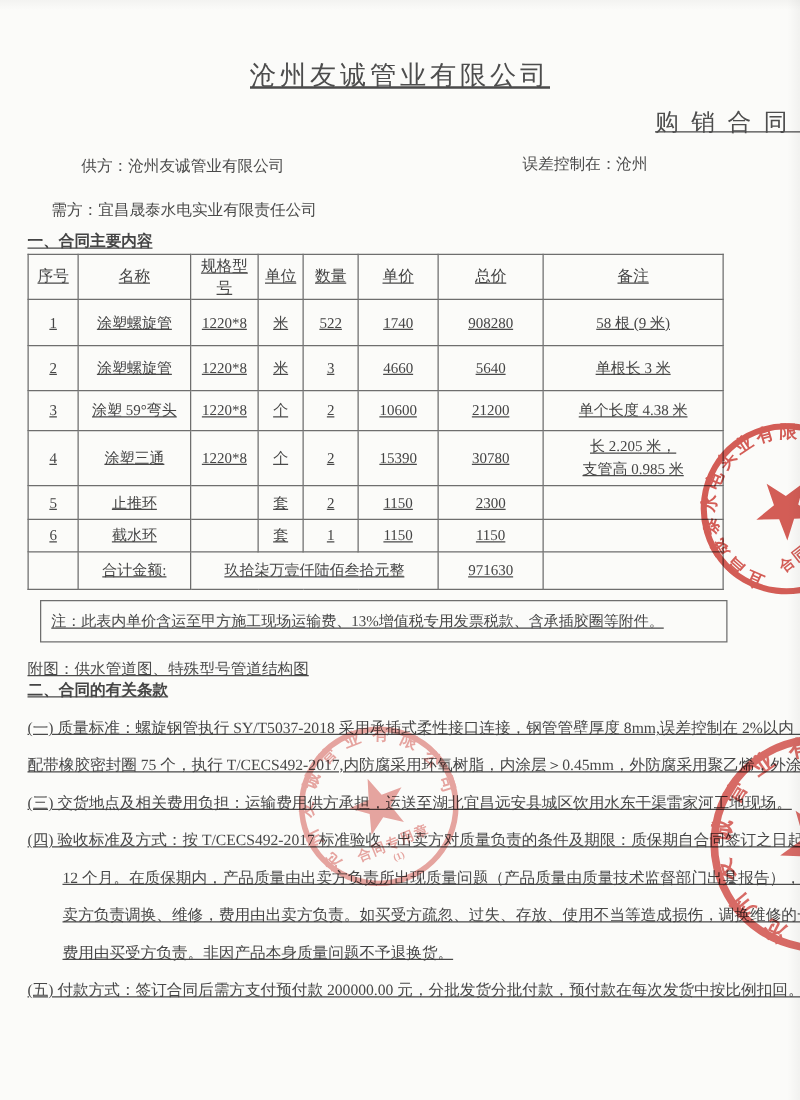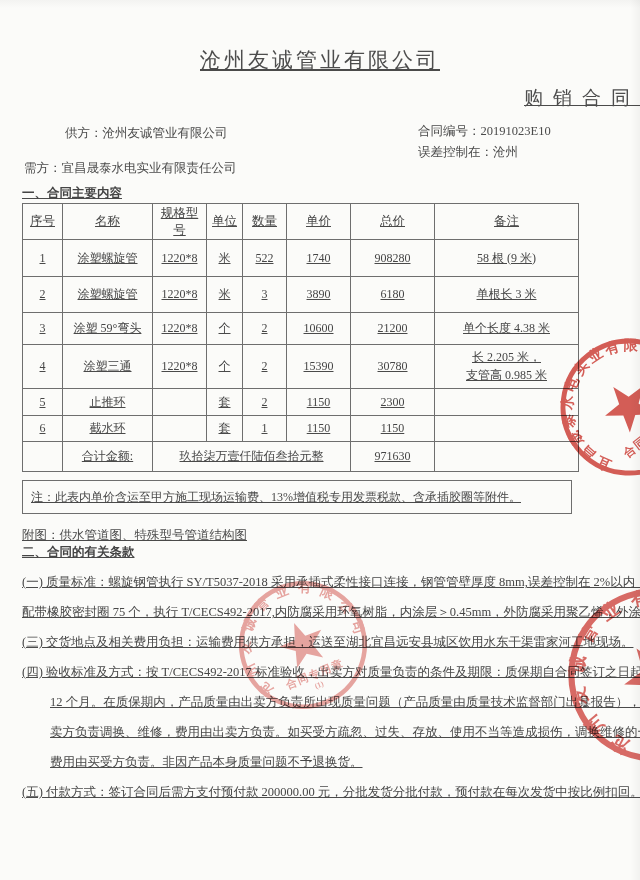--- a/index.html
+++ b/index.html
@@ -9,31 +9,31 @@
     font-family:"Liberation Serif","DejaVu Serif",serif;
     color:#4a4a4a;
     text-decoration:underline;
   }
   .page::after{content:"";position:absolute;top:0;right:0;width:10px;height:100%;
     background:linear-gradient(90deg,rgba(0,0,0,0) 0,rgba(0,0,0,0.04) 100%);pointer-events:none;}
   .company-title{text-align:center;padding-top:46px;font-size:21px;letter-spacing:3px;color:#4d4d4d;}
   .doc-title{text-align:right;margin-top:11px;font-size:19px;letter-spacing:10px;text-indent:10px;color:#4d4d4d;}
   .info{position:relative;height:60px;margin:12px 24px 0 24px;font-size:12.5px;}
   .info .supplier-line{position:absolute;left:16px;top:2px;margin-left:25px;}
-  .info .buyer-line{position:absolute;left:0;top:37px;}
+  .info .buyer-line{position:absolute;left:17px;top:37px;}
   .info .meta{position:absolute;left:394px;top:-2px;line-height:21px;}
   .sec-heading{margin:2px 0 0 22px;font-size:12.5px;font-weight:600;color:#454545;}
   .sec-heading.second{margin-top:0;}
   table.main{border-collapse:collapse;table-layout:fixed;width:556px;margin:1px 0 0 22px;
     font-size:12px;color:#454545;}
   table.main td,table.main th{border:1px solid #6e6e6e;text-align:center;vertical-align:middle;
     padding:0 2px;font-weight:normal;overflow:hidden;}
   table.main th{font-size:12.5px;}
   .remark-two{line-height:1.45;}
-  .note-box{width:540px;margin:8px 0 0 22px;border:1px solid #6e6e6e;height:32px;
+  .note-box{width:540px;margin:8px 0 0 32px;border:1px solid #6e6e6e;height:32px;
     line-height:32px;padding-left:8px;font-size:12px;color:#484848;white-space:nowrap;}
   .attachment{margin:13px 0 0 22px;font-size:12.5px;}
   .terms{margin:6px 0 0 22px;font-size:12.5px;color:#474747;}
   .term-line{height:30px;line-height:30px;white-space:nowrap;}
   .term-line.indent{padding-left:28px;}
   
   .stamp{position:absolute;mix-blend-mode:multiply;pointer-events:none;}
   .stamp .ring{fill:none;stroke:currentColor;stroke-width:6.5px;}
   .stamp .star{fill:currentColor;}
   .stamp text{fill:currentColor;font-family:"Liberation Serif","DejaVu Serif",serif;font-weight:600;}
@@ -55,21 +55,20 @@
   <div class="doc-title">购销合同</div>
 
   <div class="info">
     <div class="supplier-line">
       <span>供方：</span><span>沧州友诚管业有限公司</span>
     </div>
     <div class="buyer-line">
       <span>需方：</span><span>宜昌晟泰水电实业有限责任公司</span>
     </div>
     <div class="meta">
-      <div><span>合同编号：</span><span>20191023E10</span></div>
       <div><span>误差控制在：</span><span>沧州</span></div>
     </div>
   </div>
 
   <div class="sec-heading">一、合同主要内容</div>
 
   <table class="main">
     <colgroup>
       <col style="width:40px">
         <col style="width:90px">
@@ -100,22 +99,22 @@
       <td>1740</td>
       <td>908280</td>
       <td>58 根 (9 米)</td>
     </tr>
     <tr style="height:36px">
       <td>2</td>
       <td>涂塑螺旋管</td>
       <td>1220*8</td>
       <td>米</td>
       <td>3</td>
-      <td>3890</td>
-      <td>6180</td>
+      <td>4660</td>
+      <td>5640</td>
       <td>单根长 3 米</td>
     </tr>
     <tr style="height:32px">
       <td>3</td>
       <td>涂塑 59°弯头</td>
       <td>1220*8</td>
       <td>个</td>
       <td>2</td>
       <td>10600</td>
       <td>21200</td>

